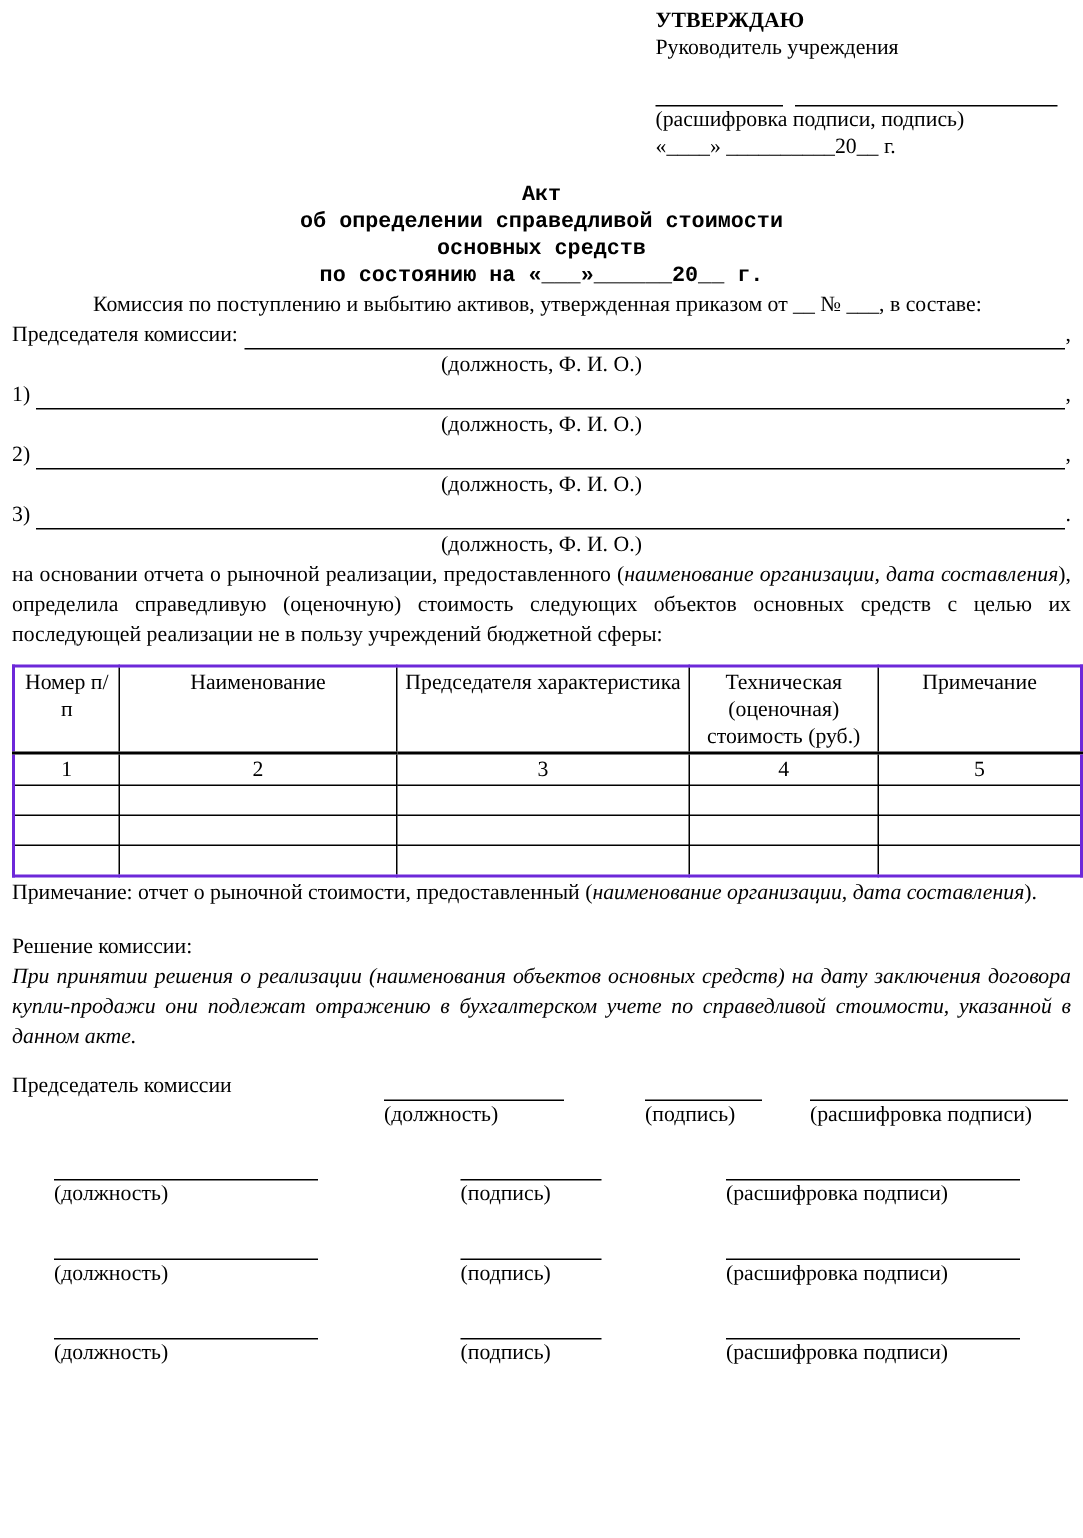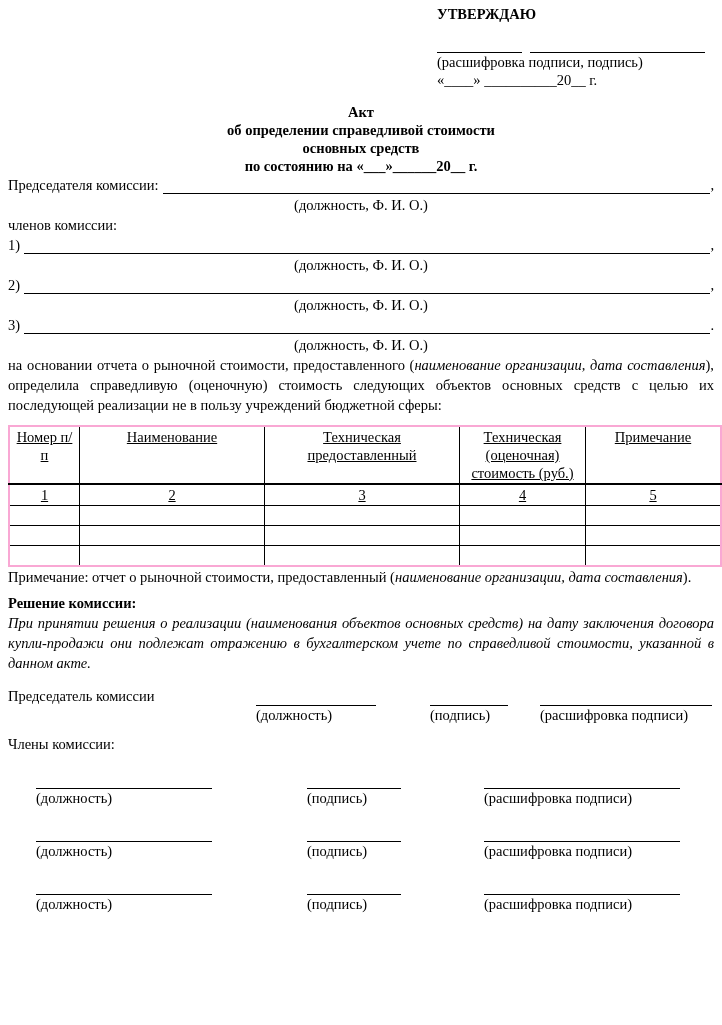--- a/index.html
+++ b/index.html
@@ -14,47 +14,47 @@
   .approval{margin-left:429px;width:277px;}
   .approval .stamp{font-weight:bold;line-height:18px;}
   .approval .head{line-height:18px;}
   .approval .sig-underlines{margin-top:14px;height:16px;display:flex;gap:8px;}
   .approval .u1{width:85px;border-bottom:1px solid #000;}
   .approval .u2{width:175px;border-bottom:1px solid #000;}
   .approval .cap{line-height:18px;}
   .approval .date{line-height:18px;}
 
   
-  .doc-title{margin-top:14px;text-align:center;font-weight:bold;}
+  .doc-title{margin-top:14px;text-align:center;font-weight:bold;font-family:Liberation Mono, monospace;}
   .doc-title div{line-height:18px;}
 
   
   p.just{margin:0;text-align:justify;}
   .intro{margin-top:16px;text-indent:54px;}
   .basis{margin-top:10px;}
   .attachment{margin-top:10px;}
   .it{font-style:italic;}
 
   
-  .fill-row{display:flex;align-items:center;}
+  .fill-row{display:flex;align-items:flex-end;}
   .fill-row .lbl{white-space:nowrap;line-height:20px;}
   .fill-row .line{flex:1;border-bottom:1px solid #000;height:17px;margin-left:4px;}
   .fill-row .suffix{line-height:20px;}
   .center-cap{text-align:center;line-height:20px;}
 
   
-  table.assets{border-collapse:collapse;table-layout:fixed;width:706px;margin-top:10px;border:2px solid #f9a8d4;text-decoration:underline;}
+  table.assets{border-collapse:collapse;table-layout:fixed;width:706px;margin-top:10px;border:2px solid #6d28d9;}
   table.assets td{border:1px solid #000;padding:1px 4px;text-align:center;vertical-align:top;line-height:18px;}
   table.assets tr.hdr td{border-bottom:2px solid #000;}
   table.assets tr.nums td{height:18px;}
   table.assets tr.empty td{height:17px;}
   .c1{width:61px}.c2{width:176px}.c3{width:186px}.c4{width:117px}.c5{width:126px}
 
   
-  .decision-h{margin-top:6px;line-height:20px;font-weight:bold;}
+  .decision-h{margin-top:16px;line-height:20px;}
   .decision-p{font-style:italic;}
 
   
   .sig-row{display:flex;margin-top:14px;}
   .sig-row .who{line-height:18px;}
   .sig-col .sline{border-bottom:1px solid #000;height:18px;}
   .sig-col .scap{line-height:18px;white-space:nowrap;}
   .chair .who{width:248px;}
   .chair .p1{width:120px;}
   .chair .g1{width:54px;}
@@ -71,44 +71,45 @@
   .mem .g2{width:83px;}
   .mem .p3{width:196px;}
 </style>
 </head>
 <body>
 
 <div class="page">
 
   <div class="approval">
     <div class="stamp">УТВЕРЖДАЮ</div>
+    <div class="head">Руководитель учреждения</div>
     <div class="sig-underlines">
       <span class="u1"></span>
       <span class="u2"></span>
     </div>
     <div class="cap">(расшифровка подписи, подпись)</div>
     <div class="date">«____» __________20__ г.</div>
   </div>
 
   <div class="doc-title">
     <div>Акт</div>
     <div>об определении справедливой стоимости</div>
     <div>основных средств</div>
     <div>по состоянию на «___»______20__ г.</div>
   </div>
 
+  <p class="just intro">Комиссия по поступлению и выбытию активов, утвержденная приказом от __ № ___, в составе:</p>
 
   <div class="fill-row">
     <span class="lbl">Председателя комиссии:</span>
     <span class="line"></span>
     <span class="suffix">,</span>
   </div>
   <div class="center-cap">(должность, Ф. И. О.)</div>
 
-  <div>членов комиссии:</div>
 
   <div class="fill-row">
     <span class="lbl">1)</span>
     <span class="line"></span>
     <span class="suffix">,</span>
   </div>
   <div class="center-cap">(должность, Ф. И. О.)</div>
 
   <div class="fill-row">
     <span class="lbl">2)</span>
@@ -117,28 +118,28 @@
   </div>
   <div class="center-cap">(должность, Ф. И. О.)</div>
 
   <div class="fill-row">
     <span class="lbl">3)</span>
     <span class="line"></span>
     <span class="suffix">.</span>
   </div>
   <div class="center-cap">(должность, Ф. И. О.)</div>
 
-  <p class="just basis"><span>на основании отчета о рыночной стоимости, предоставленного (</span><span class="it">наименование организации, дата составления</span><span>), определила справедливую (оценочную) стоимость следующих объектов основных средств с целью их последующей реализации не в пользу учреждений бюджетной сферы:</span></p>
+  <p class="just basis"><span>на основании отчета о рыночной реализации, предоставленного (</span><span class="it">наименование организации, дата составления</span><span>), определила справедливую (оценочную) стоимость следующих объектов основных средств с целью их последующей реализации не в пользу учреждений бюджетной сферы:</span></p>
 
   <table class="assets">
     <tbody>
         <tr class="hdr">
       <td class="c1">Номер п/п</td>
       <td class="c2">Наименование</td>
-      <td class="c3">Техническая предоставленный</td>
+      <td class="c3">Председателя характеристика</td>
       <td class="c4">Техническая (оценочная) стоимость (руб.)</td>
       <td class="c5">Примечание</td>
     </tr>
     <tr class="nums">
       <td>1</td>
       <td>2</td>
       <td>3</td>
       <td>4</td>
       <td>5</td>
     </tr>
@@ -182,21 +183,20 @@
       <div class="sline"></div>
       <div class="scap">(подпись)</div>
     </div>
     <div class="g2"></div>
     <div class="sig-col p3">
       <div class="sline"></div>
       <div class="scap">(расшифровка подписи)</div>
     </div>
   </div>
 
-  <div class="members-h">Члены комиссии:</div>
 
   <div class="sig-row mem first">
     <div class="g0"></div>
     <div class="sig-col p1">
       <div class="sline"></div>
       <div class="scap">(должность)</div>
     </div>
     <div class="g1"></div>
     <div class="sig-col p2">
       <div class="sline"></div>

